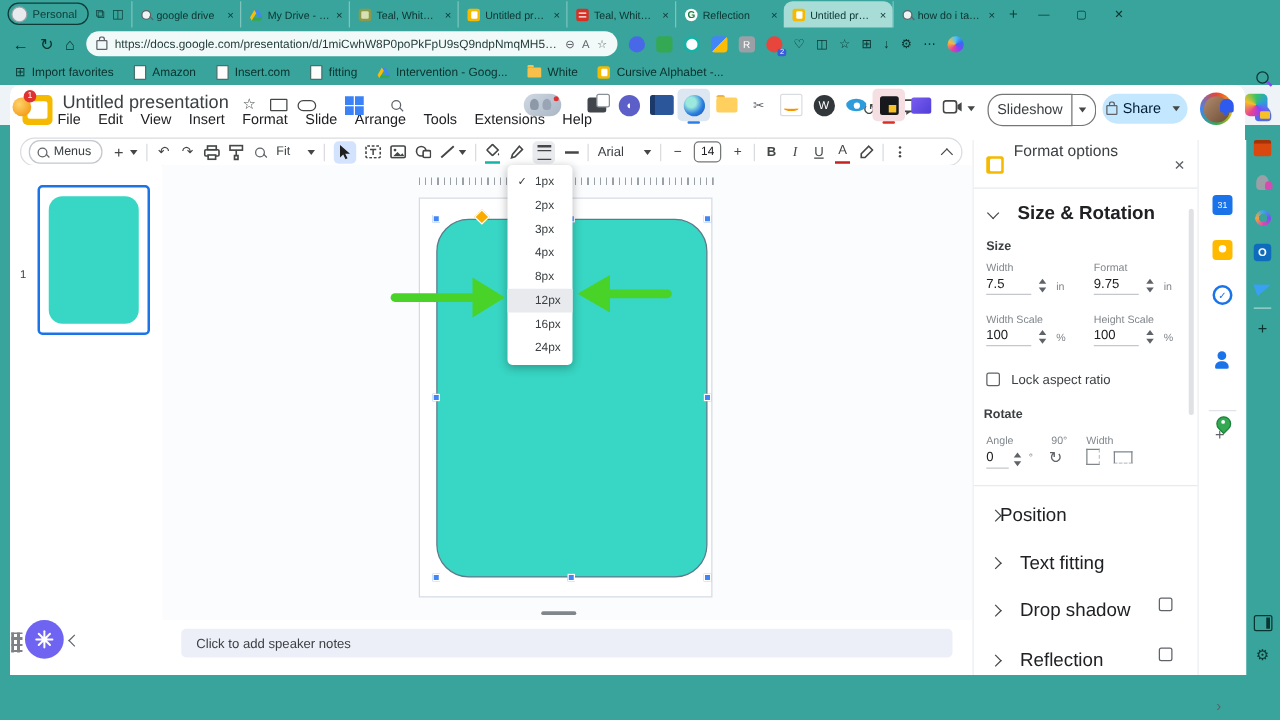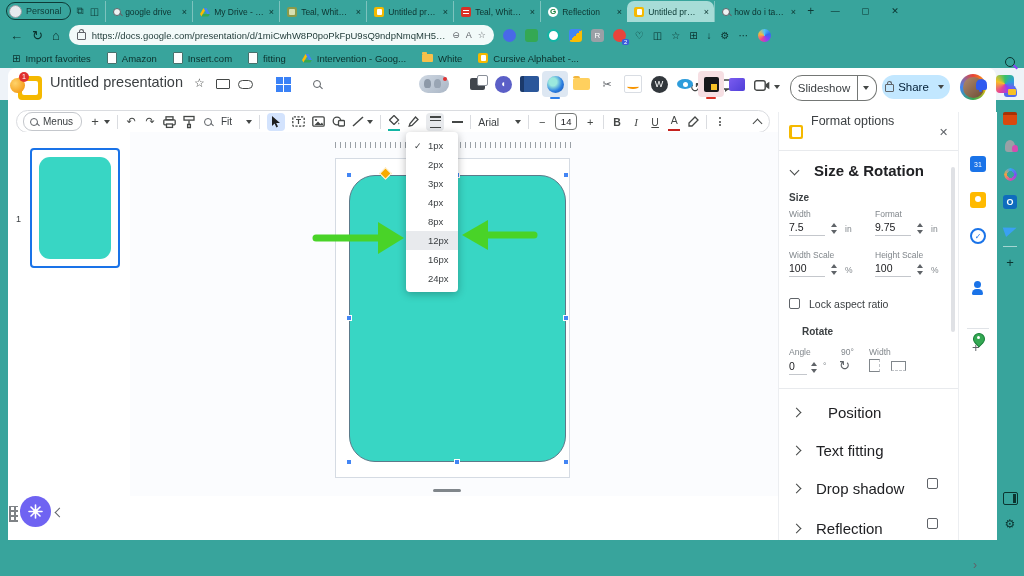--- a/index.html
+++ b/index.html
@@ -320,20 +320,32 @@
 </div>
 
 <div id="app" class="abs">
 
   <div class="abs slideslogo" style="left:10px;top:8px"></div>
   <div class="abs" style="left:42px;top:6px;font-size:14.5px;color:#3c4043">Untitled presentation</div>
   <div class="abs hd-ic" style="left:186px;top:8px;font-size:12px">☆</div>
   <div class="abs" style="left:208px;top:11px;width:12px;height:8px;border:1.3px solid #444746;border-radius:1px"></div>
   <div class="abs" style="left:230px;top:12px;width:13px;height:7px;border:1.3px solid #444746;border-radius:6px"></div>
 
+  <div class="abs flex" style="left:38px;top:21px;gap:14px">
+    <span class="menu-item">File</span>
+    <span class="menu-item">Edit</span>
+    <span class="menu-item">View</span>
+    <span class="menu-item">Insert</span>
+    <span class="menu-item">Format</span>
+    <span class="menu-item">Slide</span>
+    <span class="menu-item">Arrange</span>
+    <span class="menu-item">Tools</span>
+    <span class="menu-item">Extensions</span>
+    <span class="menu-item">Help</span>
+  </div>
 
   <div class="abs hd-ic" style="left:682px;top:12px">↺</div>
   <svg class="abs" style="left:714px;top:11px" width="14" height="13" viewBox="0 0 14 13">
       <rect x="1" y="1" width="12" height="9" rx="1.5" fill="none" stroke="#444746" stroke-width="1.4"></rect>
       <path d="M3 10 L3 13 L7 10" fill="#444746"></path>
     </svg>
   <svg class="abs" style="left:746px;top:12px" width="16" height="11" viewBox="0 0 16 11">
       <rect x="0.7" y="0.7" width="10.5" height="9.5" rx="2" fill="none" stroke="#444746" stroke-width="1.4"></rect>
       <path d="M12 4 L15.3 1.8 L15.3 9.2 L12 7 Z" fill="#444746"></path>
     </svg>
@@ -525,20 +537,23 @@
       <line x1="308" y1="170" x2="372" y2="170" stroke="#49d328" stroke-width="7" stroke-linecap="round"></line>
       <polygon points="396,170 370,154 370,186" fill="#49d328"></polygon>
     </g>
     <g>
       <line x1="526" y1="167" x2="480" y2="167" stroke="#49d328" stroke-width="7" stroke-linecap="round"></line>
       <polygon points="454,167 480,152 480,182" fill="#49d328"></polygon>
     </g>
   </svg>
 
   <div id="notes-handle" class="abs"></div>
+  <div id="notesbar" class="abs">
+    <span>Click to add speaker notes</span>
+  </div>
   <div id="grip" class="abs"></div>
   <div id="gram" class="abs">
     <svg width="15" height="15" viewBox="0 0 15 15">
       <g stroke="#fff" stroke-width="1.6" stroke-linecap="round">
           <line x1="7.5" y1="1" x2="7.5" y2="14"></line>
           <line x1="1" y1="7.5" x2="14" y2="7.5"></line>
           <line x1="3" y1="3" x2="12" y2="12"></line>
           <line x1="12" y1="3" x2="3" y2="12"></line>
         </g>
       <circle cx="7.5" cy="7.5" r="2.4" fill="#fff"></circle>
@@ -586,36 +601,36 @@
     <div class="abs fo-val" style="left:96px;top:150px;width:36px">100</div>
     <div class="abs stp" style="left:138px;top:152px">
         <i class="up"></i>
         <i class="dn"></i>
       </div>
     <div class="abs fo-sm" style="left:152px;top:153px">%</div>
 
     <div class="abs cb" style="left:10px;top:186px"></div>
     <div class="abs" style="left:30px;top:186px;font-size:10.5px;color:#3c4043">Lock aspect ratio</div>
 
-    <div class="abs fo-h" style="left:23px;top:214px">Rotate</div>
+    <div class="abs fo-h" style="left:8px;top:214px">Rotate</div>
     <div class="abs fo-sm" style="left:10px;top:235px">Angle</div>
     <div class="abs fo-sm" style="left:62px;top:235px">90°</div>
     <div class="abs fo-sm" style="left:90px;top:235px">Width</div>
     <div class="abs fo-val" style="left:10px;top:248px;width:18px">0</div>
     <div class="abs stp" style="left:32px;top:250px">
         <i class="up"></i>
         <i class="dn"></i>
       </div>
     <div class="abs fo-sm" style="left:44px;top:249px">°</div>
     <div class="abs" style="left:60px;top:246px;font-size:13px;color:#5f6368">↻</div>
     <div class="abs fliph" style="left:90px;top:247px"></div>
     <div class="abs flipv" style="left:112px;top:249px"></div>
 
     <div class="fo-div" style="top:276px"></div>
-    <div class="abs flex" style="left:14px;top:292px;gap:28px">
+    <div class="abs flex" style="left:14px;top:292px;gap:0">
       <span class="chev-r"></span>
       <span class="sec-lab">Position</span>
     </div>
     <div class="abs flex" style="left:14px;top:330px;gap:16px">
       <span class="chev-r"></span>
       <span class="sec-lab">Text fitting</span>
     </div>
     <div class="abs flex" style="left:14px;top:368px;gap:16px">
       <span class="chev-r"></span>
       <span class="sec-lab">Drop shadow</span>

